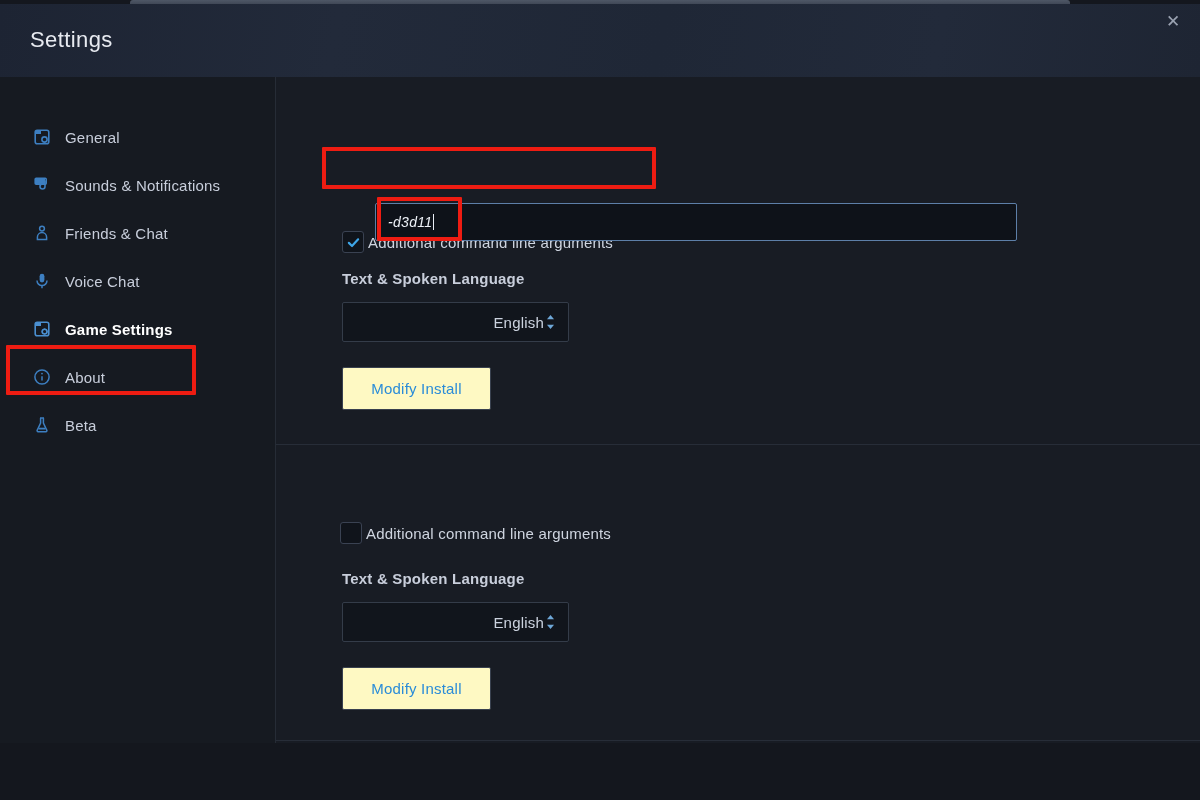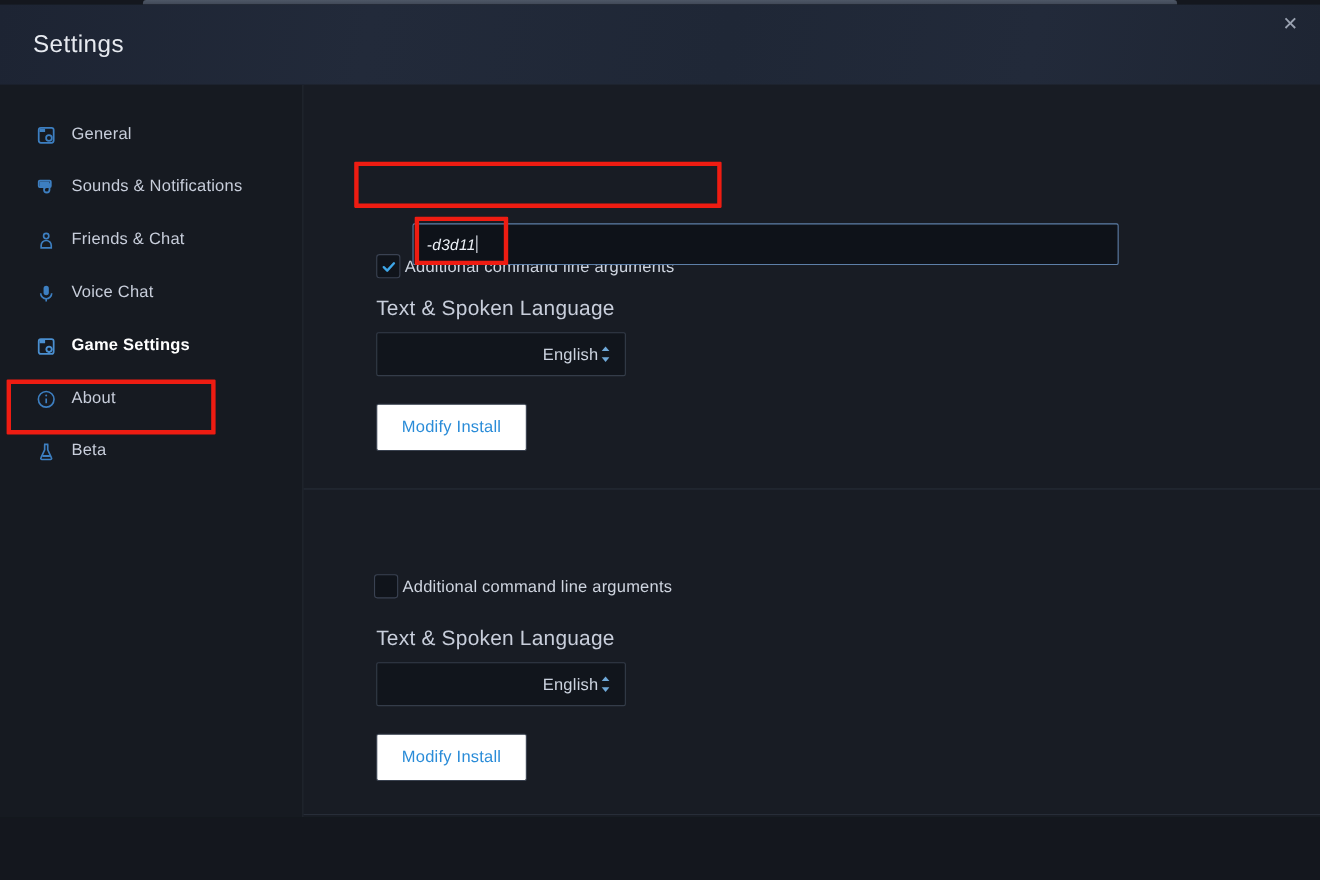--- a/index.html
+++ b/index.html
@@ -88,20 +88,21 @@
   }
   .nav-list {
     position: absolute;
     left: 0;
     top: 36px;
     width: 275px;
   }
   .nav-item {
     position: relative;
     display: flex;
+    align-items: center;
     height: 48px;
     padding-left: 32px;
     cursor: pointer;
   }
   .nav-icon {
     width: 20px;
     height: 20px;
     margin-right: 13px;
     flex: 0 0 20px;
     display: flex;
@@ -191,24 +192,25 @@
   .caret {
     display: inline-block;
     width: 1px;
     height: 16px;
     background: #e8edf5;
     margin-left: 1px;
   }
 
   .field-label {
     position: absolute;
-    font-size: 19px;
+    font-size: 15px;
     color: #c8cedb;
     letter-spacing: 0.2px;
     white-space: nowrap;
+    font-weight: bold;
   }
 
   .select-box {
     position: absolute;
     box-sizing: border-box;
     width: 227px;
     height: 40px;
     background: #11151c;
     border: 1px solid #343c49;
     border-radius: 2px;
@@ -231,23 +233,23 @@
     flex-direction: column;
     align-items: center;
     justify-content: center;
     gap: 3px;
     color: #6fa8d8;
   }
 
   .btn {
     position: absolute;
     box-sizing: border-box;
-    width: 137px;
+    width: 149px;
     height: 43px;
-    background: #ffffff;
+    background: #fef9c3;
     border: 1px solid #39414f;
     border-radius: 2px;
     display: flex;
     align-items: center;
     justify-content: center;
     font-size: 15px;
     color: #2a8cd8;
     letter-spacing: 0.2px;
     cursor: pointer;
   }

